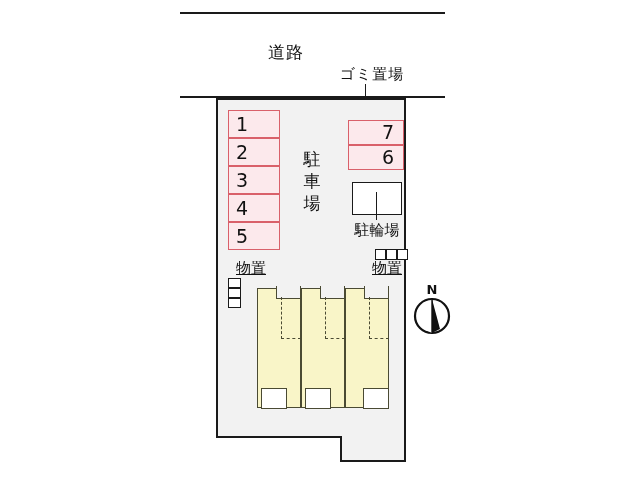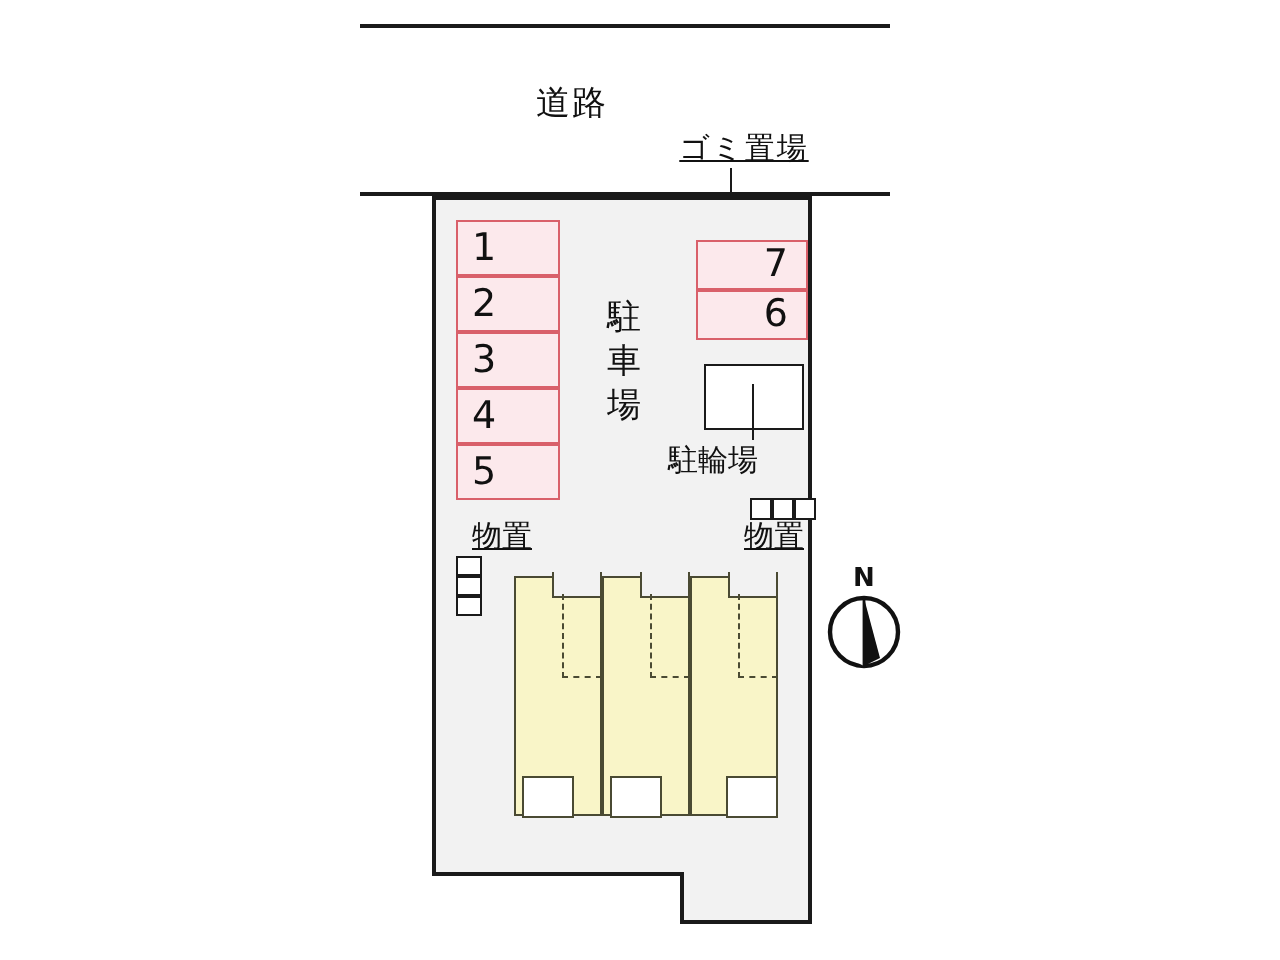--- a/index.html
+++ b/index.html
@@ -41,21 +41,20 @@
   }
 
   
   .trash-label {
     left: 322px; top: 65px; width: 100px;
     text-align: center;
     font-size: 15px;
     color: #111111;
     letter-spacing: 1px;
     line-height: 18px;
-    text-decoration: underline;
   }
   .trash-leader {
     left: 365px; top: 84px; width: 0; height: 15px;
     border-left: 1.5px solid #1a1a1a;
   }
   .trash-box {
     left: 359px; top: 97px; width: 13px; height: 12px;
     border: 1.5px solid #1a1a1a;
     background: #ffffff;
   }
@@ -105,21 +104,21 @@
     left: 352px; top: 182px; width: 50px; height: 33px;
     border: 1.8px solid #1a1a1a;
     background: #ffffff;
   }
   .bike-leader {
     left: 376px; top: 192px; width: 0; height: 28px;
     border-left: 1.4px solid #1a1a1a;
   }
   .bike-label {
     left: 334px; top: 221px; width: 86px;
-    text-align: left;
+    text-align: center;
     font-size: 15px;
     color: #111111;
     line-height: 18px;
   }
 
   
   .storage-label {
     font-size: 15px;
     color: #111111;
     line-height: 18px;

